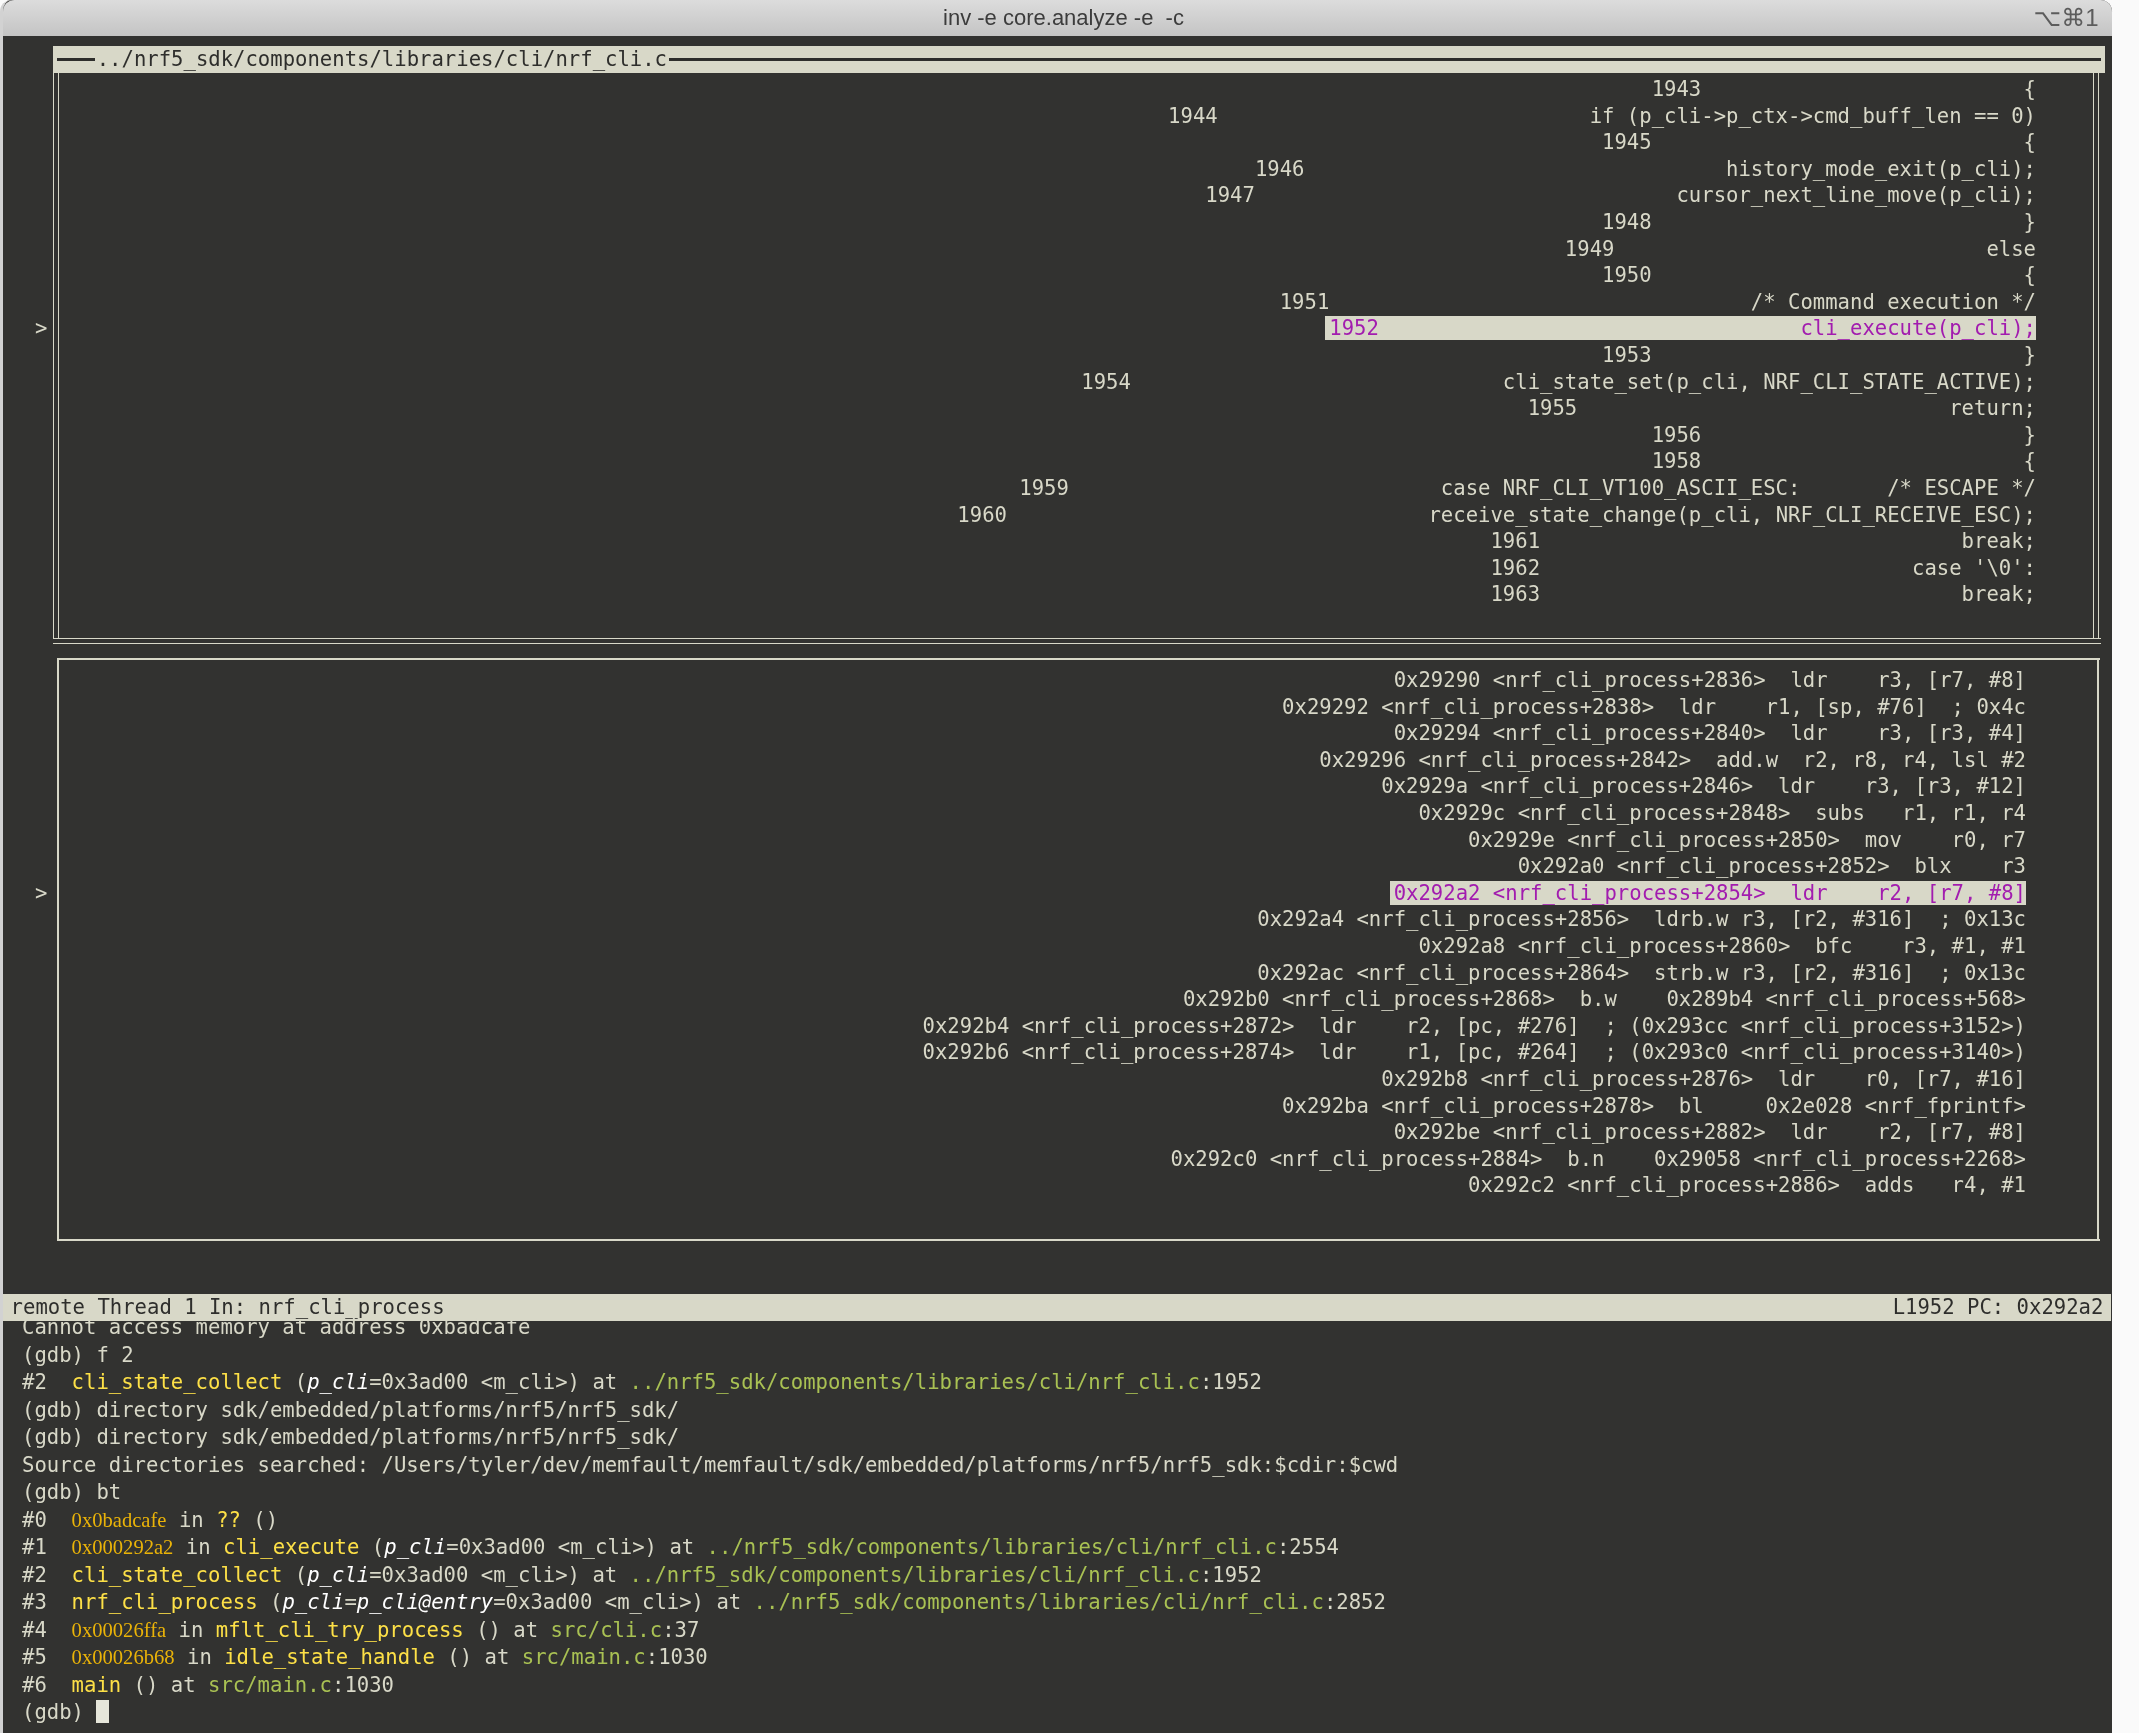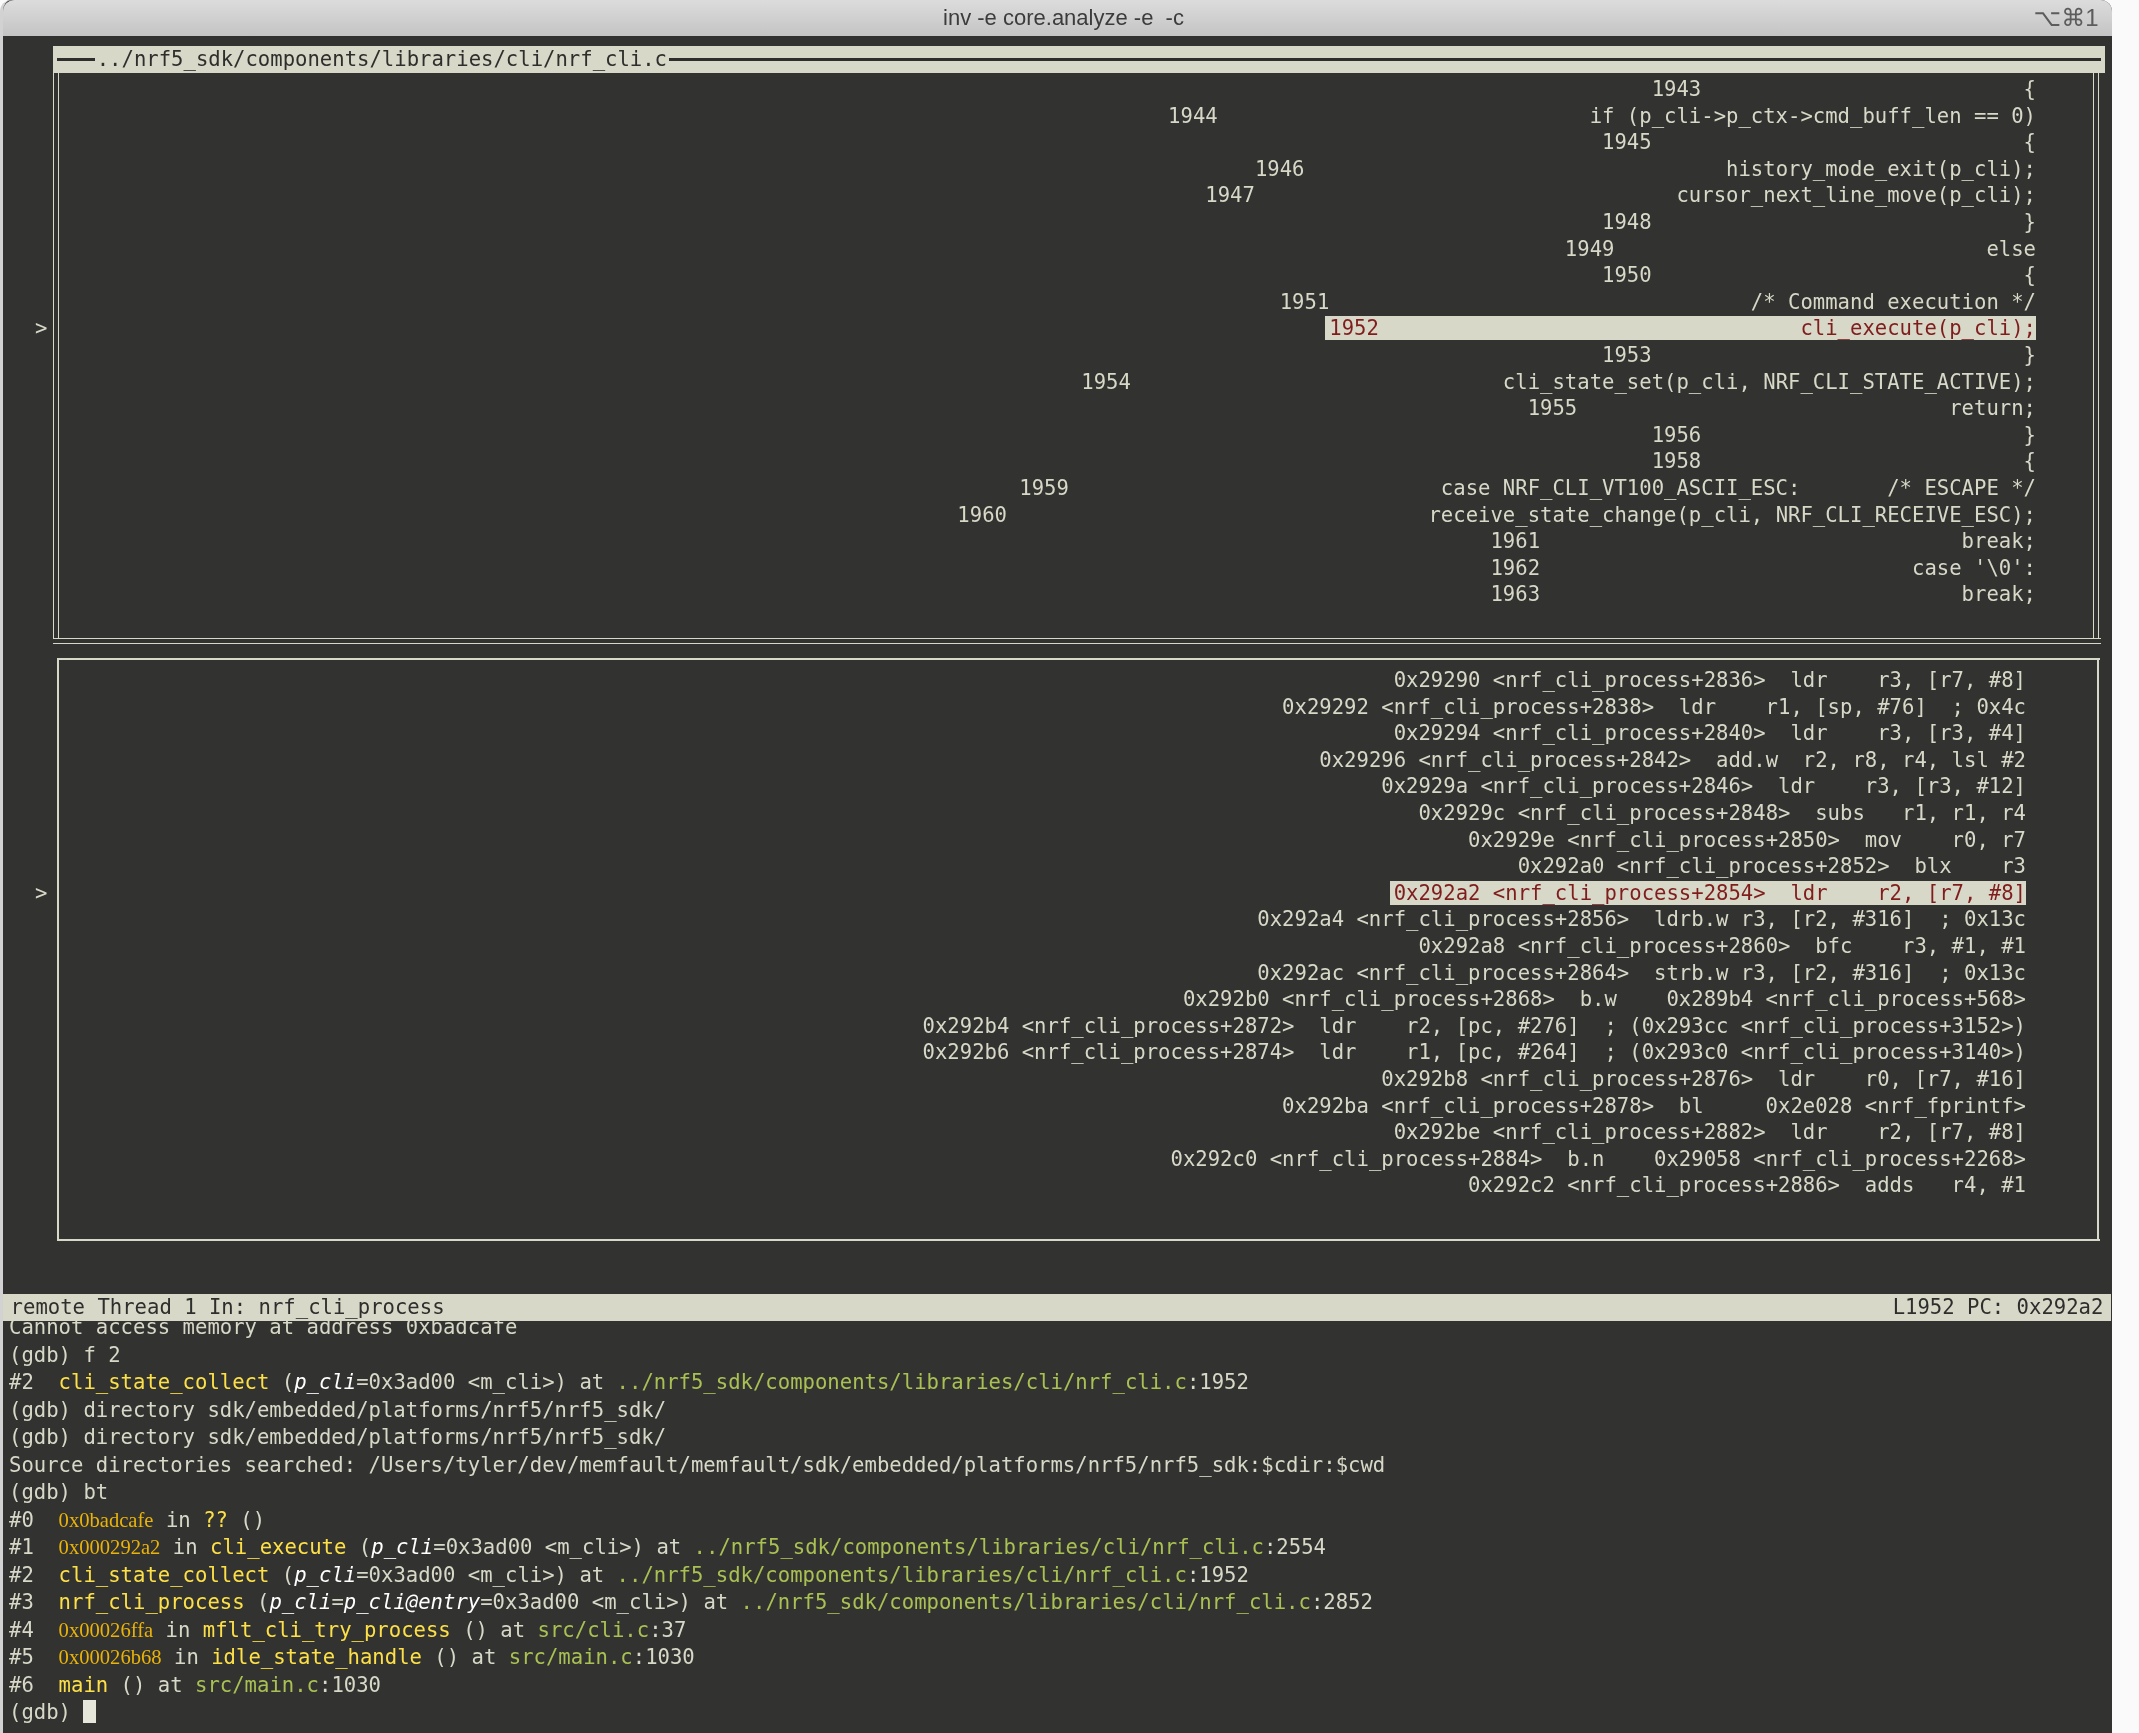--- a/index.html
+++ b/index.html
@@ -51,21 +51,21 @@
   .dblv{position:absolute;width:3.8px;border-left:1.9px solid #d8d8c8;border-right:1.9px solid #d8d8c8;
         box-sizing:content-box;background:transparent;}
   .dblv.src-left{left:50px;top:36px;height:566px;}
   .dblv.src-right{left:2090px;top:36px;height:566px;}
   .dblh.src-bottom{
     position:absolute;left:50px;top:602px;width:2048px;height:3.8px;
     border-top:1.9px solid #d8d8c8;border-bottom:1.9px solid #d8d8c8;box-sizing:content-box;
   }
   .src-rows{position:absolute;left:57px;top:40px;right:76px;}
   .srow{height:26.6px;position:relative;white-space:pre;padding-left:3.8px;text-align:right;}
-  .hl{background:#d8d8c8;color:#7f1d1d;padding-left:3.8px;margin-left:-3.8px;}
+  .hl{background:#d8d8c8;color:#a21caf;padding-left:3.8px;margin-left:-3.8px;}
   .exec-marker{
     position:absolute;left:-25px;top:0;color:#d8d8c8;background:#323230;
   }
 
   
   .sline{position:absolute;background:#d8d8c8;}
   .asm-top{left:54px;top:622px;width:2043px;height:1.9px;}
   .asm-bottom{left:54px;top:1203px;width:2043px;height:1.9px;}
   .asm-left{left:54px;top:622px;width:1.9px;height:583px;}
   .asm-right{left:2094px;top:622px;width:1.9px;height:583px;}
@@ -75,21 +75,21 @@
   .statusbar{
     position:absolute;left:0;top:1214px;width:2108px;height:27px;
     background:#d8d8c8;color:#2e2e2c;
     display:flex;justify-content:space-between;align-items:center;
     padding:0 7.6px;white-space:pre;margin-top:44px;
   }
 
   
   .console{
     position:absolute;left:0;top:1278px;right:29px;
-    padding-left:6px;line-height:27.5px;
+    padding-left:19px;line-height:27.5px;
   }
   .cline{white-space:pre;min-height:27.5px;}
   .fn{color:#fde047;}
   .ad{color:#eab308;font-family:Liberation Serif, serif;}
   .var{color:#ffffff;font-style:italic;}
   .pa{color:#a9c153;}
   .cursor{
     display:inline-block;width:12.4px;height:23px;background:#e6e6da;
     vertical-align:-3.8px;
   }

